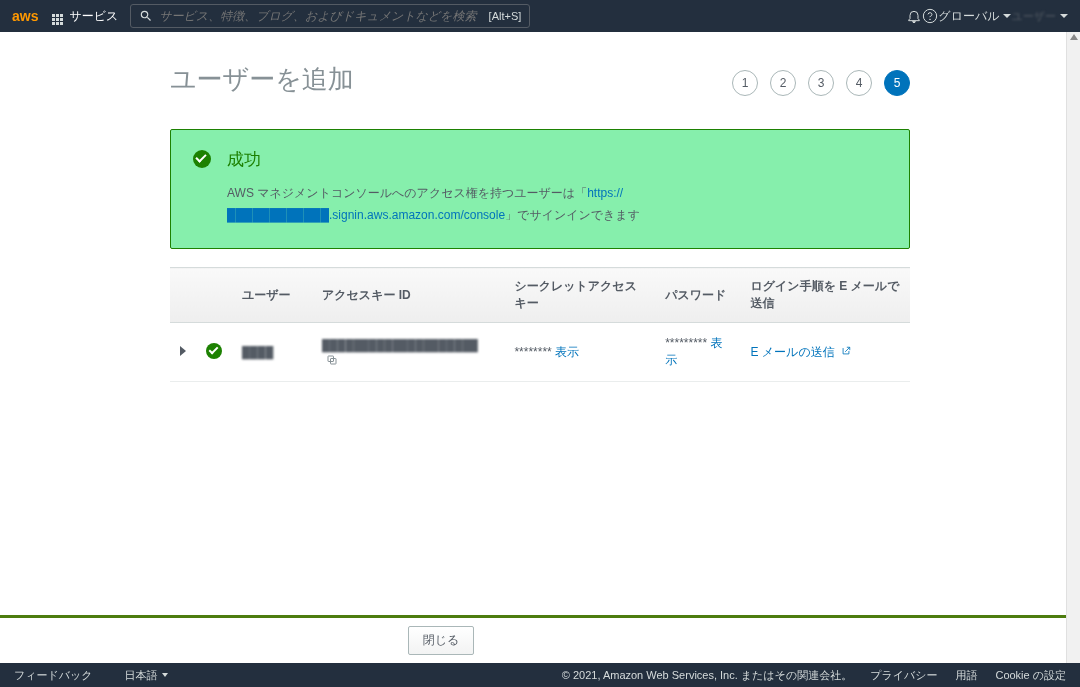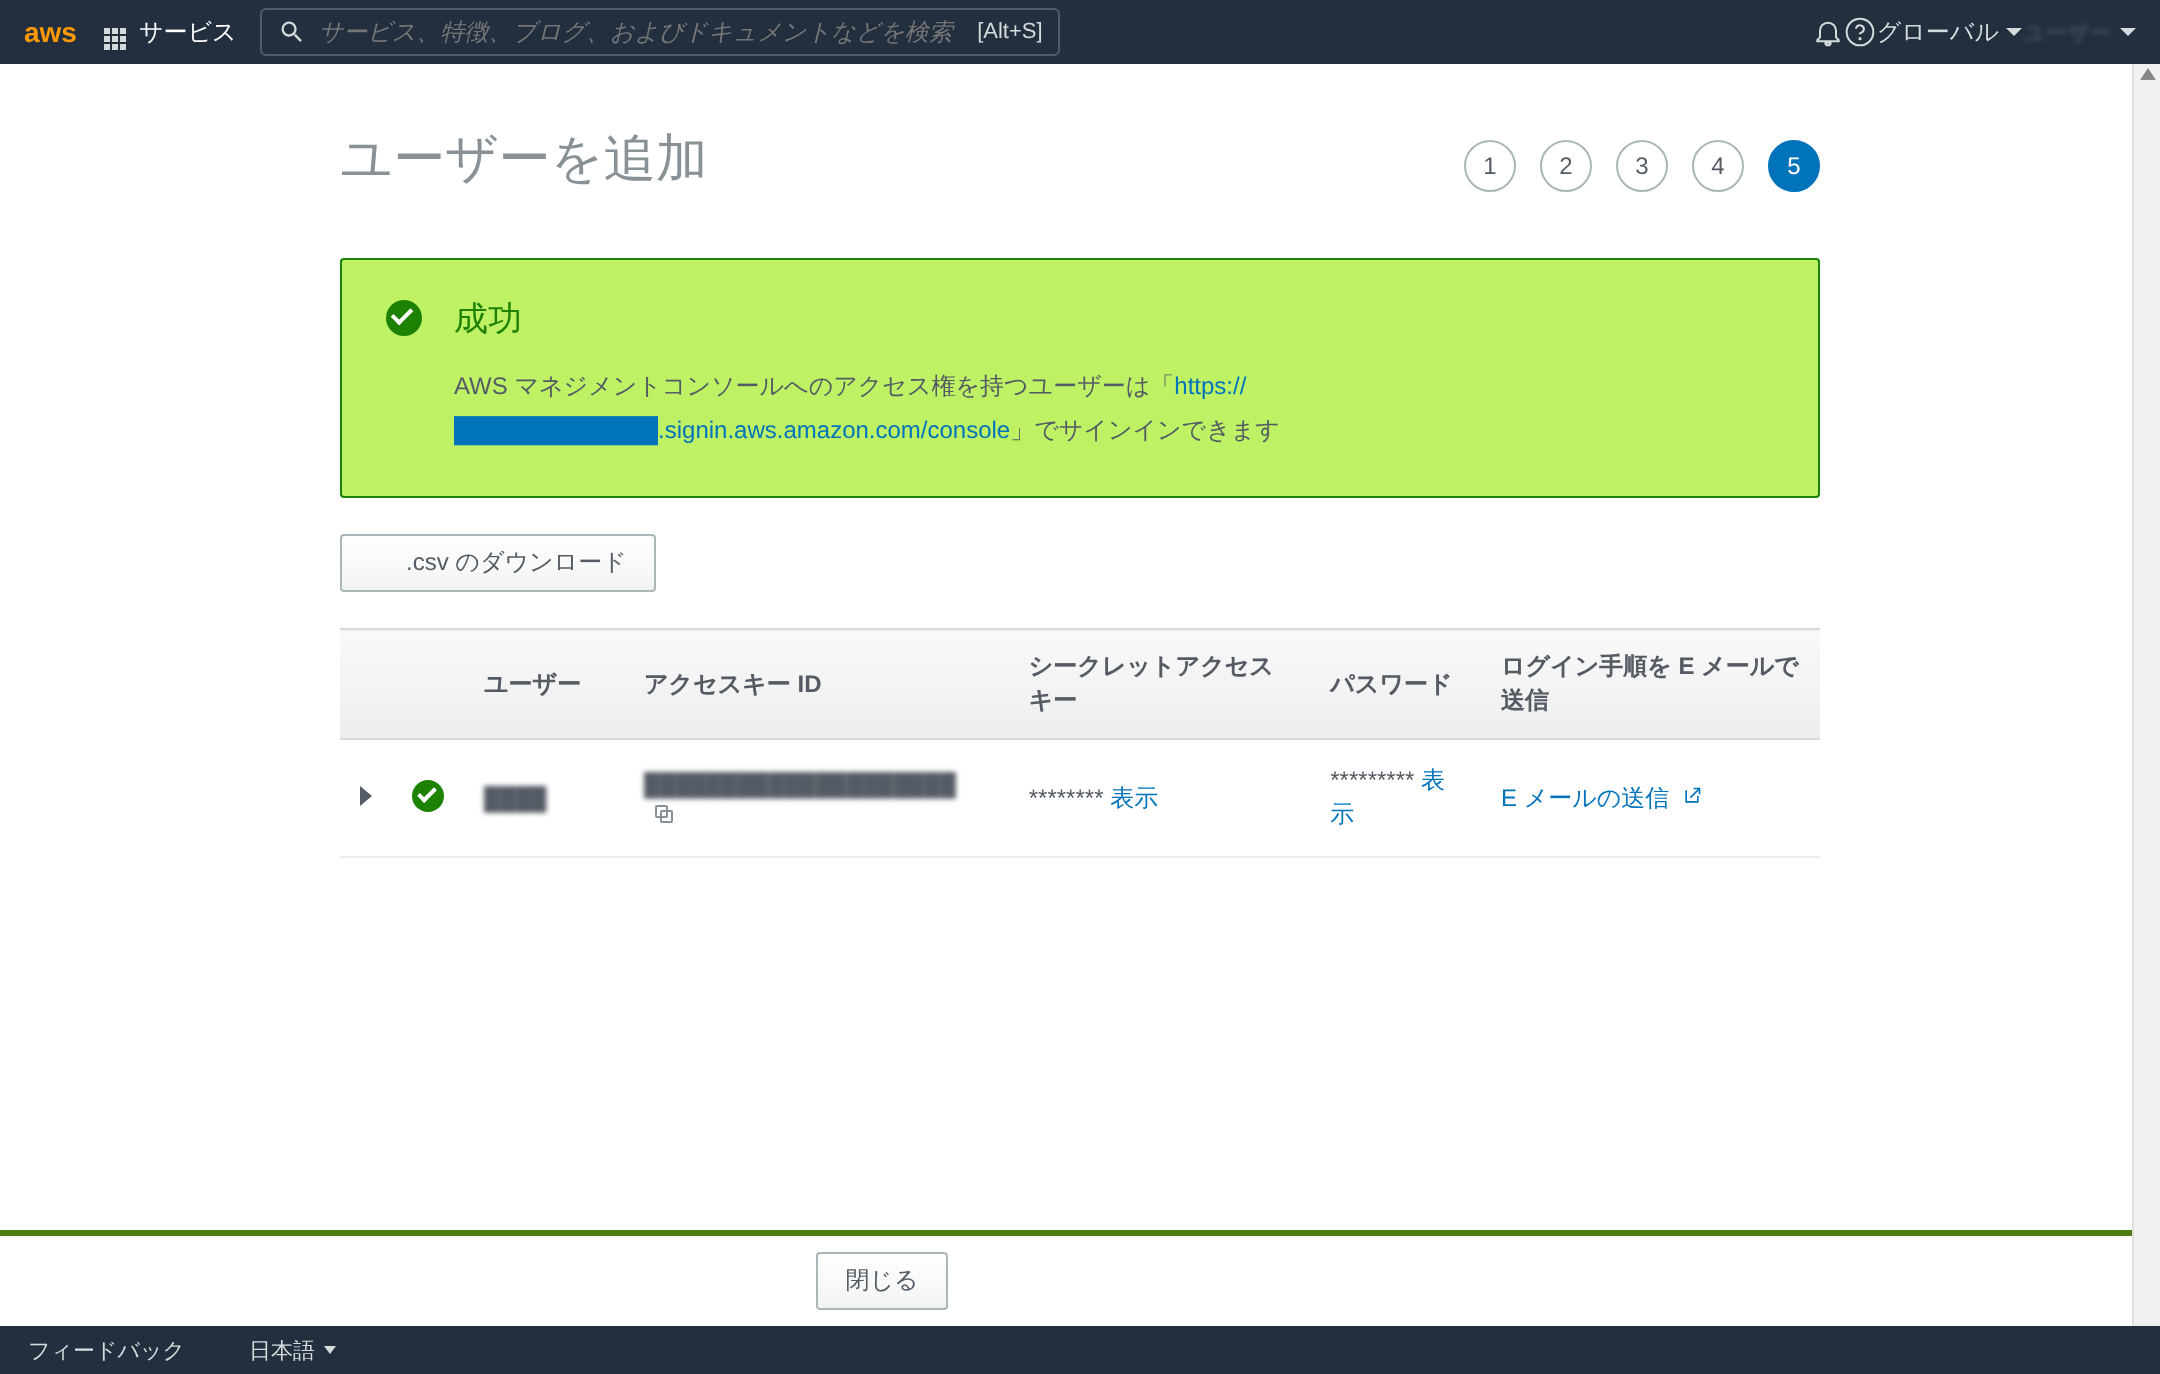--- a/index.html
+++ b/index.html
@@ -18,21 +18,21 @@
 .topnav-right .dd{display:flex;align-items:center;gap:4px;color:#d5dbdb}
 .caret-dn{width:0;height:0;border-left:4px solid transparent;border-right:4px solid transparent;border-top:4px solid #d5dbdb}
 .scrollbar-right{position:fixed;right:0;top:32px;bottom:24px;width:14px;background:#f1f1f1;border-left:1px solid #e0e0e0}
 .scrollbar-right .thumb-up{position:absolute;top:2px;left:3px;width:0;height:0;border-left:4px solid transparent;border-right:4px solid transparent;border-bottom:6px solid #888}
 .main{max-width:740px;margin:8px auto;padding:22px 0 80px}
 .page-title{font-size:26px;font-weight:400;color:#879196;margin-bottom:6px}
 .wizard-head{display:flex;align-items:center;justify-content:space-between;margin-bottom:26px}
 .steps{display:flex;gap:12px}
 .step{width:26px;height:26px;border-radius:50%;border:1px solid #aab7b8;display:flex;align-items:center;justify-content:center;font-size:12px;color:#545b64;background:#fff}
 .step.active{background:#0073bb;border-color:#0073bb;color:#fff}
-.alert{border:1px solid #1d8102;border-radius:2px;padding:18px 22px 22px;display:flex;gap:16px;margin-bottom:18px;background:#bef264}
+.alert{border:1px solid #1d8102;border-radius:2px;padding:18px 22px 22px;display:flex;gap:16px;margin-bottom:18px;background:#86efac}
 .alert .check-circle{flex:none;width:18px;height:18px;border-radius:50%;background:#1d8102;position:relative;margin-top:2px}
 .alert .check-circle::after{content:'';position:absolute;left:5px;top:2px;width:4px;height:8px;border:solid #fff;border-width:0 2px 2px 0;transform:rotate(45deg)}
 .alert-title{font-size:17px;color:#1d8102;font-weight:400;margin-bottom:6px}
 .alert-body{font-size:12px;line-height:1.8;color:#545b64}
 .alert-body a{color:#0073bb;text-decoration:none}
 .btn{display:inline-flex;align-items:center;gap:6px;background:linear-gradient(#fff,#f2f3f3);border:1px solid #aab7b8;border-radius:2px;padding:5px 14px;font-size:12px;color:#545b64;cursor:pointer}
 .dl-icon{width:12px;height:12px;fill:#545b64}
 .table{width:100%;border-collapse:collapse;margin-top:18px;font-size:12px}
 .table th{background:linear-gradient(#f9f9f9,#eeeeee);border-top:1px solid #d5dbdb;border-bottom:1px solid #d5dbdb;padding:10px 10px;text-align:left;font-weight:700;color:#545b64}
 .table td{padding:12px 10px;border-bottom:1px solid #eaeded;color:#545b64;vertical-align:middle}
@@ -119,26 +119,20 @@
     <div>
       <div class="alert-title">成功</div>
       <div class="alert-body">
         <p style="margin-top:12px">
           <span>AWS マネジメントコンソールへのアクセス権を持つユーザーは「</span><a href="#" class="link">https://████████████.signin.aws.amazon.com/console</a><span>」でサインインできます</span>
         </p>
       </div>
     </div>
   </div>
 
-  <button class="btn">
-    <svg class="dl-icon" viewBox="0 0 24 24">
-        <path d="M12 3v12m0 0l-4-4m4 4l4-4M4 19h16"></path>
-      </svg>
-    <span>.csv のダウンロード</span>
-  </button>
 
   <table class="table">
     <thead>
       <tr>
         <th style="width:26px"></th>
         <th style="width:26px"></th>
         <th style="width:80px">ユーザー</th>
         <th>アクセスキー ID</th>
         <th>シークレットアクセスキー</th>
         <th>パスワード</th>
@@ -183,13 +177,19 @@
 </div>
 
 <div class="footer">
   <div class="left">
     <a href="#">フィードバック</a>
     <a href="#" style="display:flex;align-items:center">
         <span>日本語</span>
         <span class="caret-dn-sm"></span>
       </a>
   </div>
+  <div class="right">
+    <span>© 2021, Amazon Web Services, Inc. またはその関連会社。</span>
+    <a href="#">プライバシー</a>
+    <a href="#">用語</a>
+    <a href="#">Cookie の設定</a>
+  </div>
 </div>
 
 </body></html>

